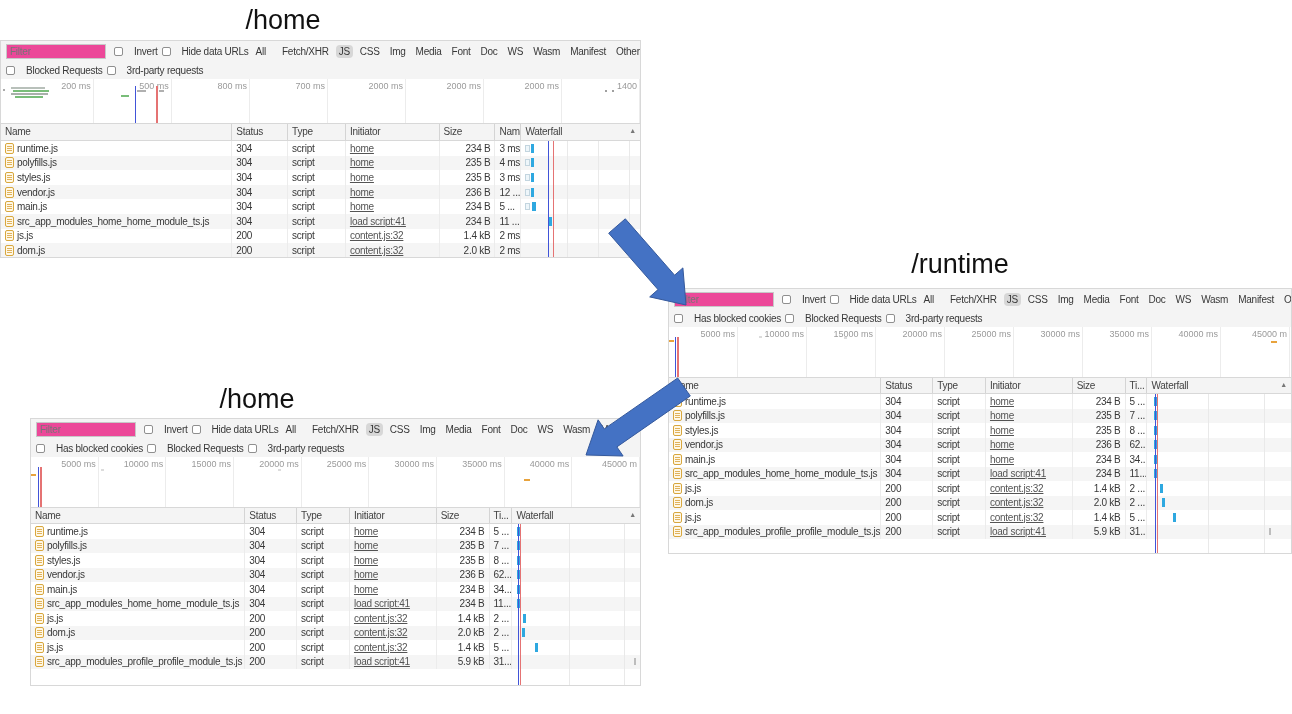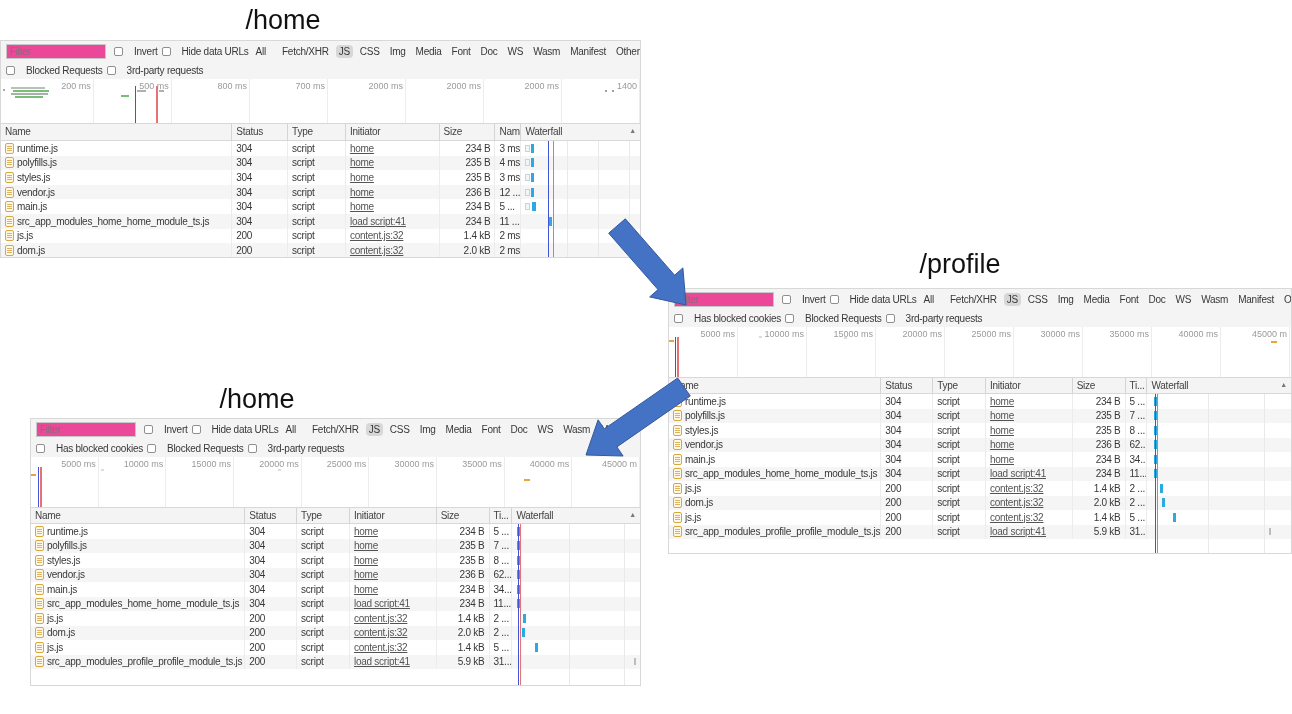--- a/index.html
+++ b/index.html
@@ -58,21 +58,21 @@
   .wf-bar{position:absolute;height:9px;}
   .wf-hollow{position:absolute;height:7px;border:1px solid #c3d5df;background:#eef6fa;box-sizing:border-box;}
   .wf-tick{position:absolute;height:7px;background:#bdbdbd;}
   .v-overlay{position:absolute;top:0;bottom:0;width:1px;pointer-events:none;}
   #arrow-layer{position:absolute;left:0;top:0;z-index:50;pointer-events:none;}
 </style>
 </head>
 <body>
 
 <div class="page-title" style="left:283px;top:5px;">/home</div>
-<div class="page-title" style="left:960px;top:249px;">/profile</div>
+<div class="page-title" style="left:960px;top:249px;">/runtime</div>
 <div class="page-title" style="left:257px;top:384px;">/home</div>
 
 <div class="panel" id="panel-0" style="left:0px;top:40px;width:641px;height:218px;">
     <div class="tbrow" style="height: 20px;">
       <input class="filter-input" placeholder="Filter" style="">
       <span class="check">
         <span class="box"></span>
         <span>Invert</span>
       </span>
       <span class="check">

